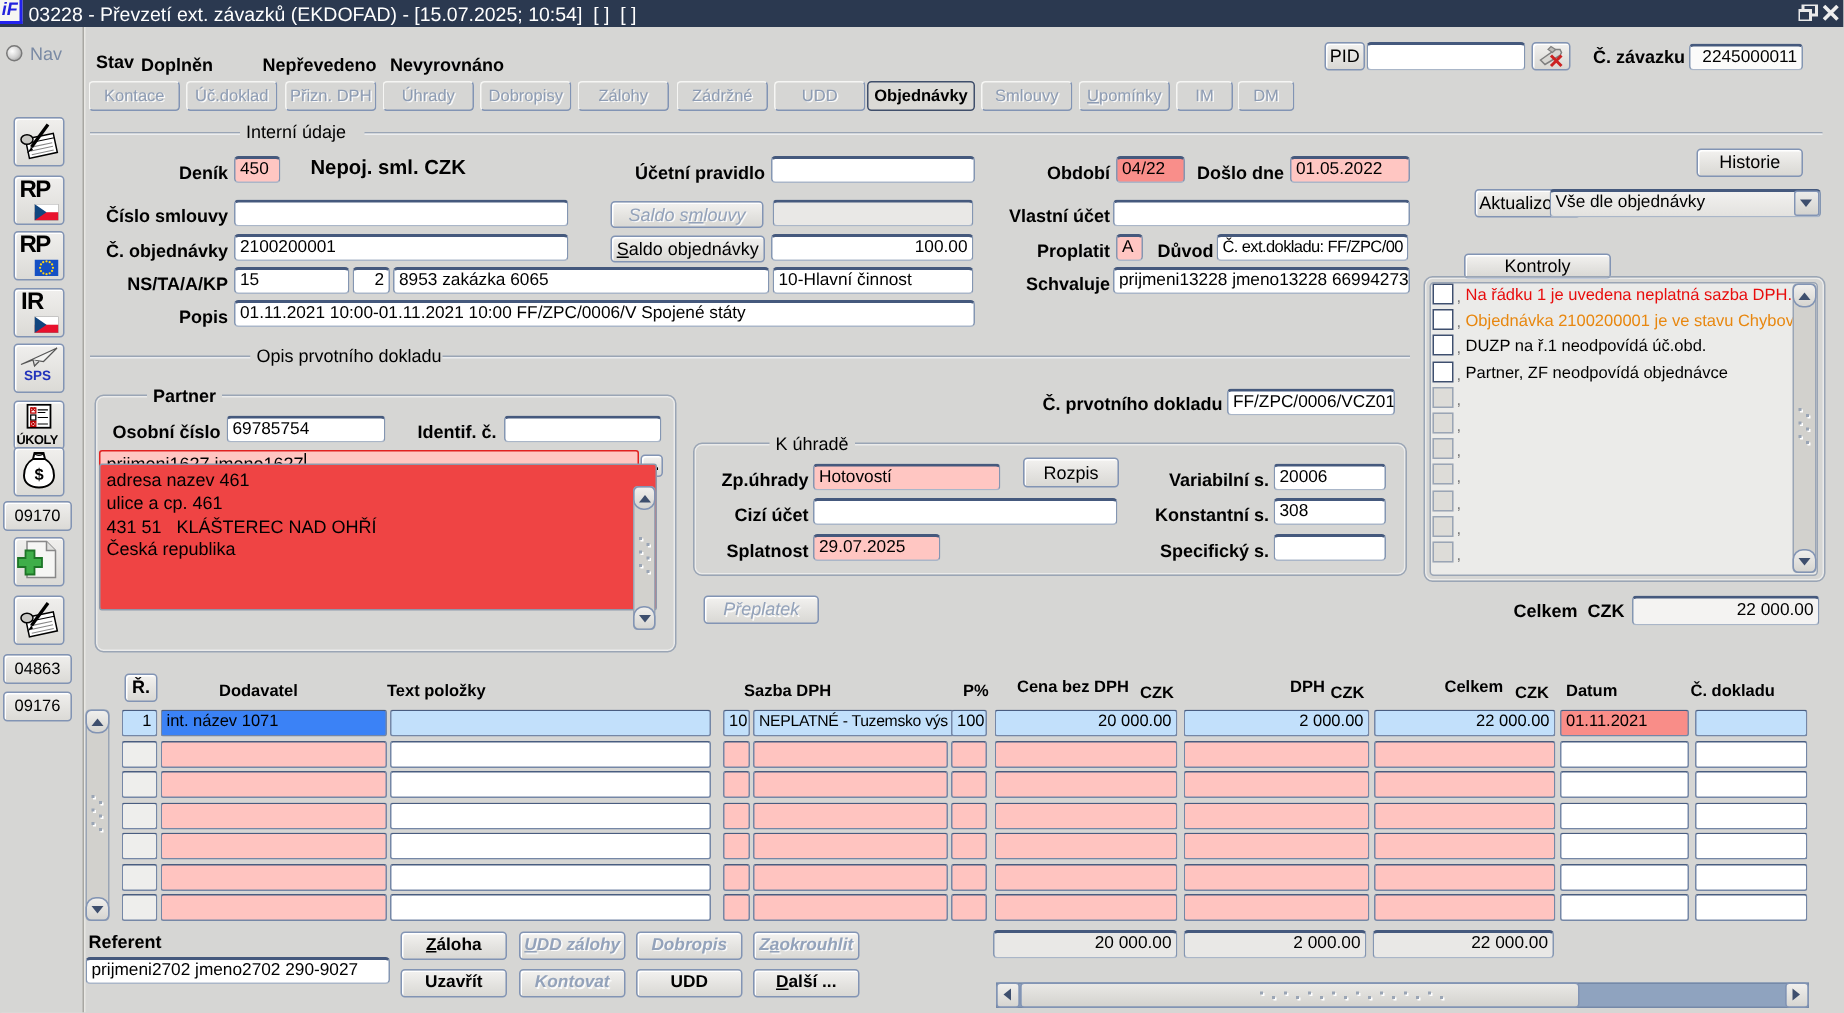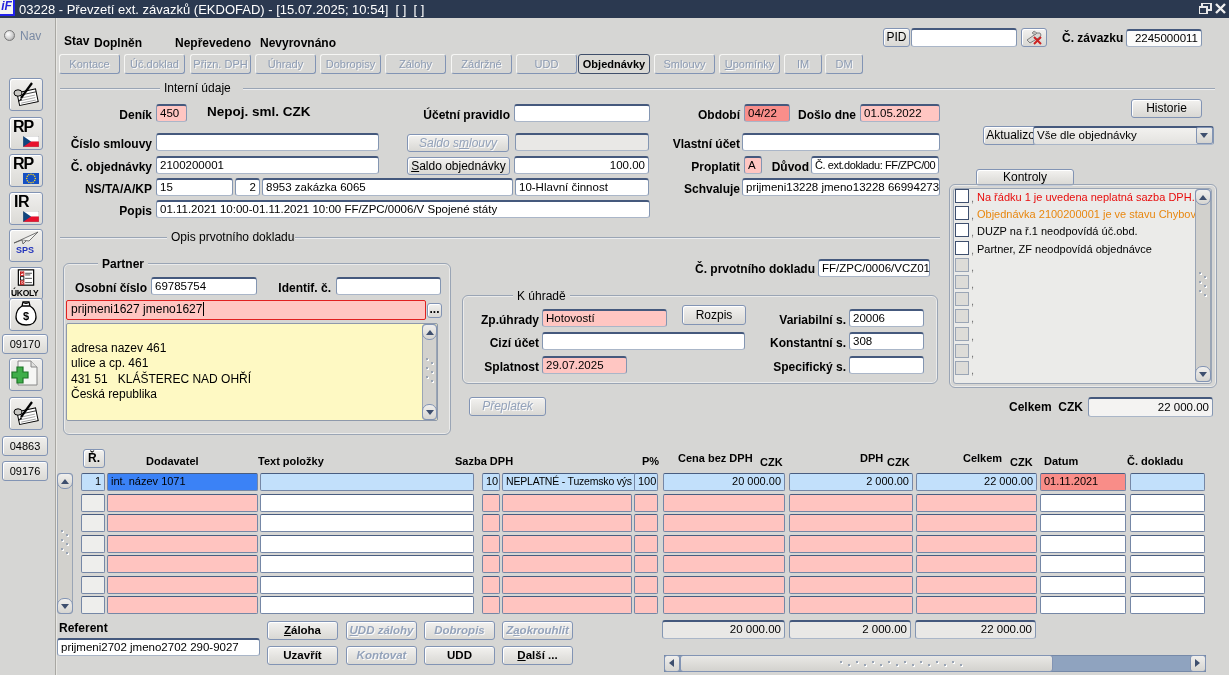--- a/index.html
+++ b/index.html
@@ -262,21 +262,21 @@
 <div class="fsline" style="left:295px;top:237px;width:645px;"></div>
 
 <div class="fsbox" style="left:63px;top:263px;width:388px;height:172px;"></div>
 <div class="fslbl" style="left:98px;top:257px;">Partner</div>
 <div class="lbl lblr" style="left:60px;top:281px;width:87px;">Osobní číslo</div>
 <div class="fld" style="left:151px;top:277px;width:106px;">69785754</div>
 <div class="lbl lblr" style="left:240px;top:281px;width:91px;">Identif. č.</div>
 <div class="fld" style="left:336px;top:277px;width:105px;"></div>
 <div class="abs" style="left:66px;top:300px;width:360px;height:20px;background:#ffc6c2;border:1px solid #e02020;border-radius:2px;font:12px 'Liberation Sans',sans-serif;line-height:17px;padding:0 4px;">prijmeni1627 jmeno1627<span style="border-left:1px solid #000;margin-left:1px;"></span></div>
 <div class="btn" style="left:427px;top:303px;width:15px;height:15px;line-height:11px;font-weight:bold;">...</div>
-<div class="abs" style="left:66px;top:323px;width:372px;height:98px;background:#fef9c3;border:1px solid #8e99ab;border-radius:2px;font:12px 'Liberation Sans',sans-serif;line-height:15.3px;padding:17px 0 0 4px;">adresa nazev 461<br>ulice a cp. 461<br>431 51&nbsp;&nbsp;&nbsp;KLÁŠTEREC NAD OHŘÍ<br>Česká republika</div>
+<div class="abs" style="left:66px;top:309px;width:372px;height:98px;background:#ef4444;border:1px solid #8e99ab;border-radius:2px;font:12px 'Liberation Sans',sans-serif;line-height:15.3px;padding:3px 0 0 4px;">adresa nazev 461<br>ulice a cp. 461<br>431 51&nbsp;&nbsp;&nbsp;KLÁŠTEREC NAD OHŘÍ<br>Česká republika</div>
 <div id="addrscroll">
       <div class="abs" style="left:422px;top:324px;width:15px;height:96px;background:#d2d1cd;border:1px solid #9aa5b5;border-radius:3px;"></div>
       <div class="abs" style="left:422px;top:324px;width:15px;height:16px;background:linear-gradient(180deg,#f0efed,#d6d5d1);border:1px solid #8294b4;border-radius:4px 4px 7px 7px;"></div>
       <div class="abs" style="left:426px;top:330px;width:0;height:0;border-left:4px solid transparent;border-right:4px solid transparent;border-bottom:5px solid #3e4f6e;"></div>
       <div class="abs" style="left:422px;top:404px;width:15px;height:16px;background:linear-gradient(180deg,#f0efed,#d6d5d1);border:1px solid #8294b4;border-radius:7px 7px 4px 4px;"></div>
       <div class="abs" style="left:426px;top:410px;width:0;height:0;border-left:4px solid transparent;border-right:4px solid transparent;border-top:5px solid #3e4f6e;"></div>
       <div class="abs" style="left:426px;top:358px;width:2px;height:2px;background:#9aa5b5;box-shadow:1px 1px 0 #fff;"></div>
       <div class="abs" style="left:431px;top:362px;width:2px;height:2px;background:#9aa5b5;box-shadow:1px 1px 0 #fff;"></div>
       <div class="abs" style="left:426px;top:367px;width:2px;height:2px;background:#9aa5b5;box-shadow:1px 1px 0 #fff;"></div>
       <div class="abs" style="left:431px;top:371px;width:2px;height:2px;background:#9aa5b5;box-shadow:1px 1px 0 #fff;"></div>
@@ -304,21 +304,21 @@
 <div class="fld" style="left:849px;top:356px;width:75px;"></div>
 
 <div class="btn dis" style="left:469px;top:397px;width:77px;">Přeplatek</div>
 <div class="lbl lblr" style="left:953px;top:400px;width:130px;">Celkem&nbsp; CZK</div>
 <div class="fld rt" style="left:1088px;top:397px;width:125px;height:20px;line-height:16px;background:#f4f3f2;">22 000.00</div>
 
 <div id="table">
       <div class="btn" style="left:83px;top:449px;width:22px;font-weight:bold;">Ř.</div>
       <div class="hlbl" style="left:110px;top:455px;padding-left:36px;">Dodavatel</div>
       <div class="hlbl" style="left:258px;top:455px;">Text položky</div>
-      <div class="hlbl" style="left:455px;top:455px;">Sazba DPH</div>
+      <div class="hlbl" style="left:496px;top:455px;">Sazba DPH</div>
       <div class="hlbl" style="left:642px;top:455px;">P%</div>
       <div class="hlbl" style="left:678px;top:452px;">Cena bez DPH</div>
       <div class="hlbl" style="left:760px;top:456px;">CZK</div>
       <div class="hlbl" style="left:860px;top:452px;">DPH</div>
       <div class="hlbl" style="left:887px;top:456px;">CZK</div>
       <div class="hlbl" style="left:963px;top:452px;">Celkem</div>
       <div class="hlbl" style="left:1010px;top:456px;">CZK</div>
       <div class="hlbl" style="left:1044px;top:455px;">Datum</div>
       <div class="hlbl" style="left:1127px;top:455px;">Č. dokladu</div>
       <div class="cell" style="left:81px;top:473px;width:24px;background:#c2e0fb;text-align:right;">1</div>

